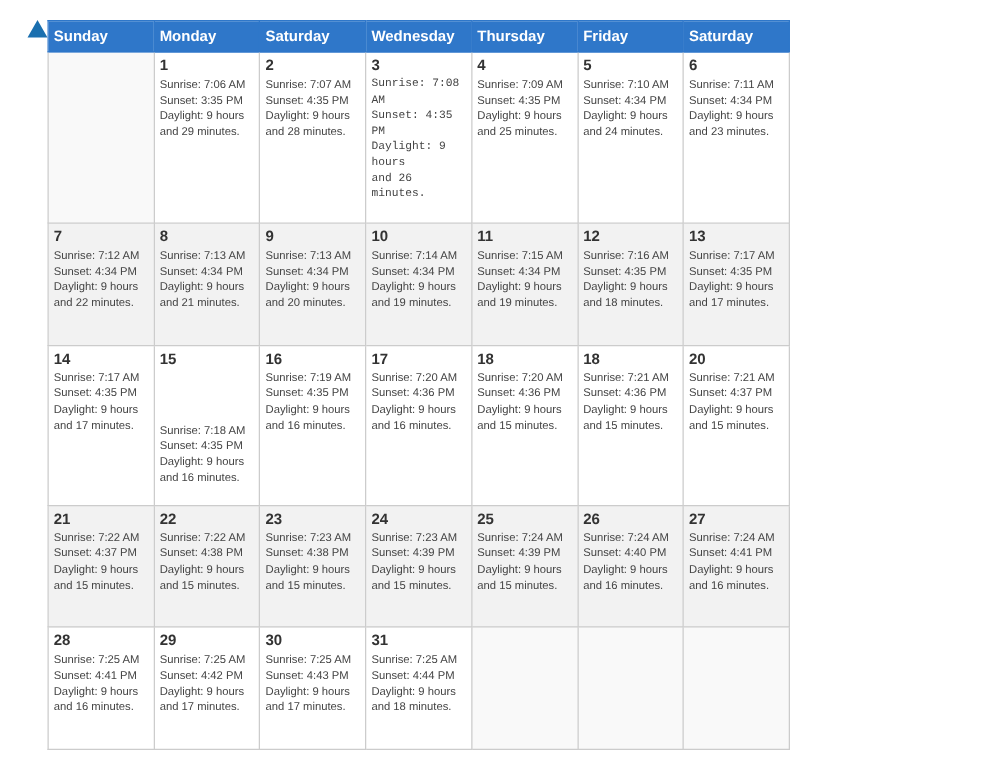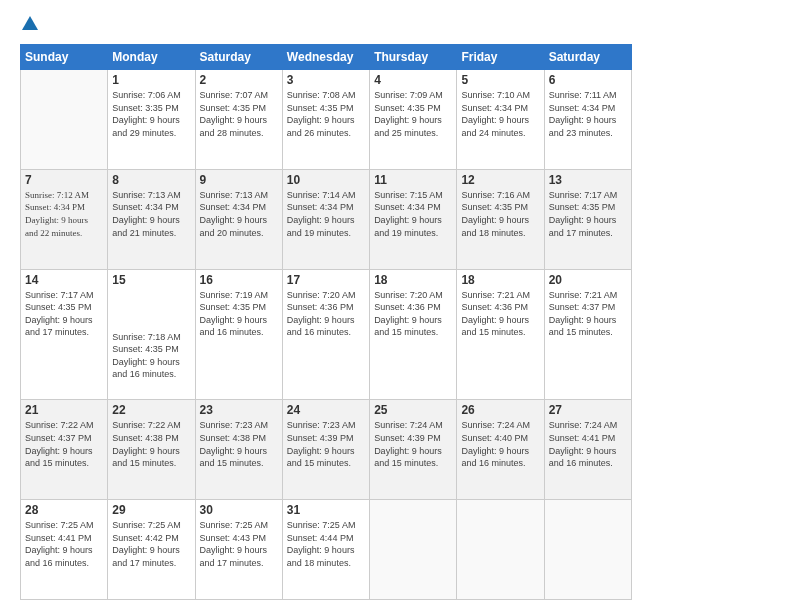--- a/index.html
+++ b/index.html
@@ -8,21 +8,21 @@
       background: #fff;
       width: 792px;
       height: 612px;
       overflow: hidden;
     }
     .page {
       width: 652px;
       height: 612px;
       padding: 16px 20px 12px 20px;
       display: flex;
-      flex-direction: column;
+      flex-direction: row;
     }
     .header {
       display: flex;
       justify-content: space-between;
       align-items: flex-start;
       margin-bottom: 10px;
     }
     .logo {
       display: flex;
       flex-direction: column;
@@ -149,21 +149,21 @@
           </td>
           <td>
             <div class="day-num">2</div>
             <div class="day-info" style="white-space: pre-line;">Sunrise: 7:07 AM
 Sunset: 4:35 PM
 Daylight: 9 hours
 and 28 minutes.</div>
           </td>
           <td>
             <div class="day-num">3</div>
-            <div class="day-info" style="white-space: pre-line;">Sunrise: 7:08 AM
+            <div class="day-info" style="white-space: pre-line; font-family: Liberation Mono, monospace;">Sunrise: 7:08 AM
 Sunset: 4:35 PM
 Daylight: 9 hours
 and 26 minutes.</div>
           </td>
           <td>
             <div class="day-num">4</div>
             <div class="day-info" style="white-space: pre-line;">Sunrise: 7:09 AM
 Sunset: 4:35 PM
 Daylight: 9 hours
 and 25 minutes.</div>
@@ -179,21 +179,21 @@
             <div class="day-num">6</div>
             <div class="day-info" style="white-space: pre-line;">Sunrise: 7:11 AM
 Sunset: 4:34 PM
 Daylight: 9 hours
 and 23 minutes.</div>
           </td>
         </tr>
         <tr class="row-alt">
           <td>
             <div class="day-num">7</div>
-            <div class="day-info" style="white-space: pre-line; font-family: Liberation Serif, serif;">Sunrise: 7:12 AM
+            <div class="day-info" style="white-space: pre-line;">Sunrise: 7:12 AM
 Sunset: 4:34 PM
 Daylight: 9 hours
 and 22 minutes.</div>
           </td>
           <td>
             <div class="day-num">8</div>
             <div class="day-info" style="white-space: pre-line;">Sunrise: 7:13 AM
 Sunset: 4:34 PM
 Daylight: 9 hours
 and 21 minutes.</div>

